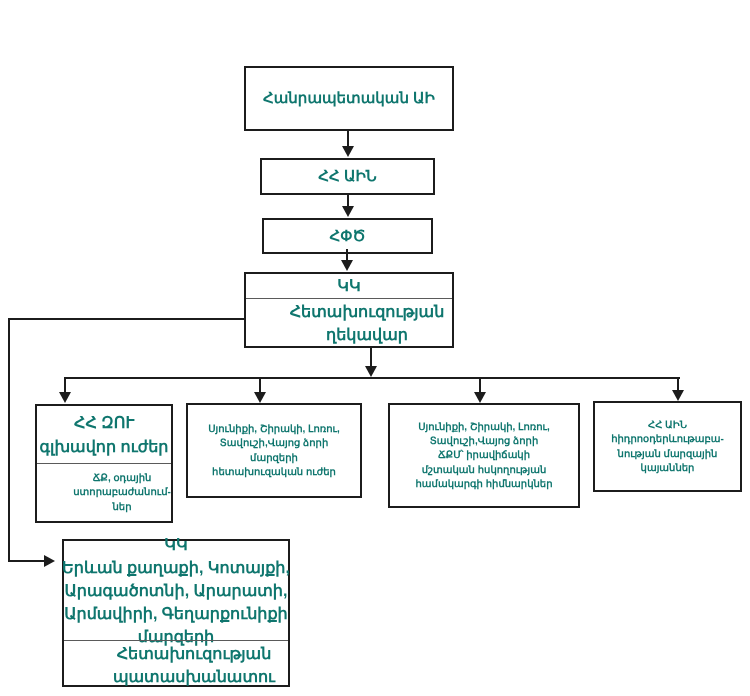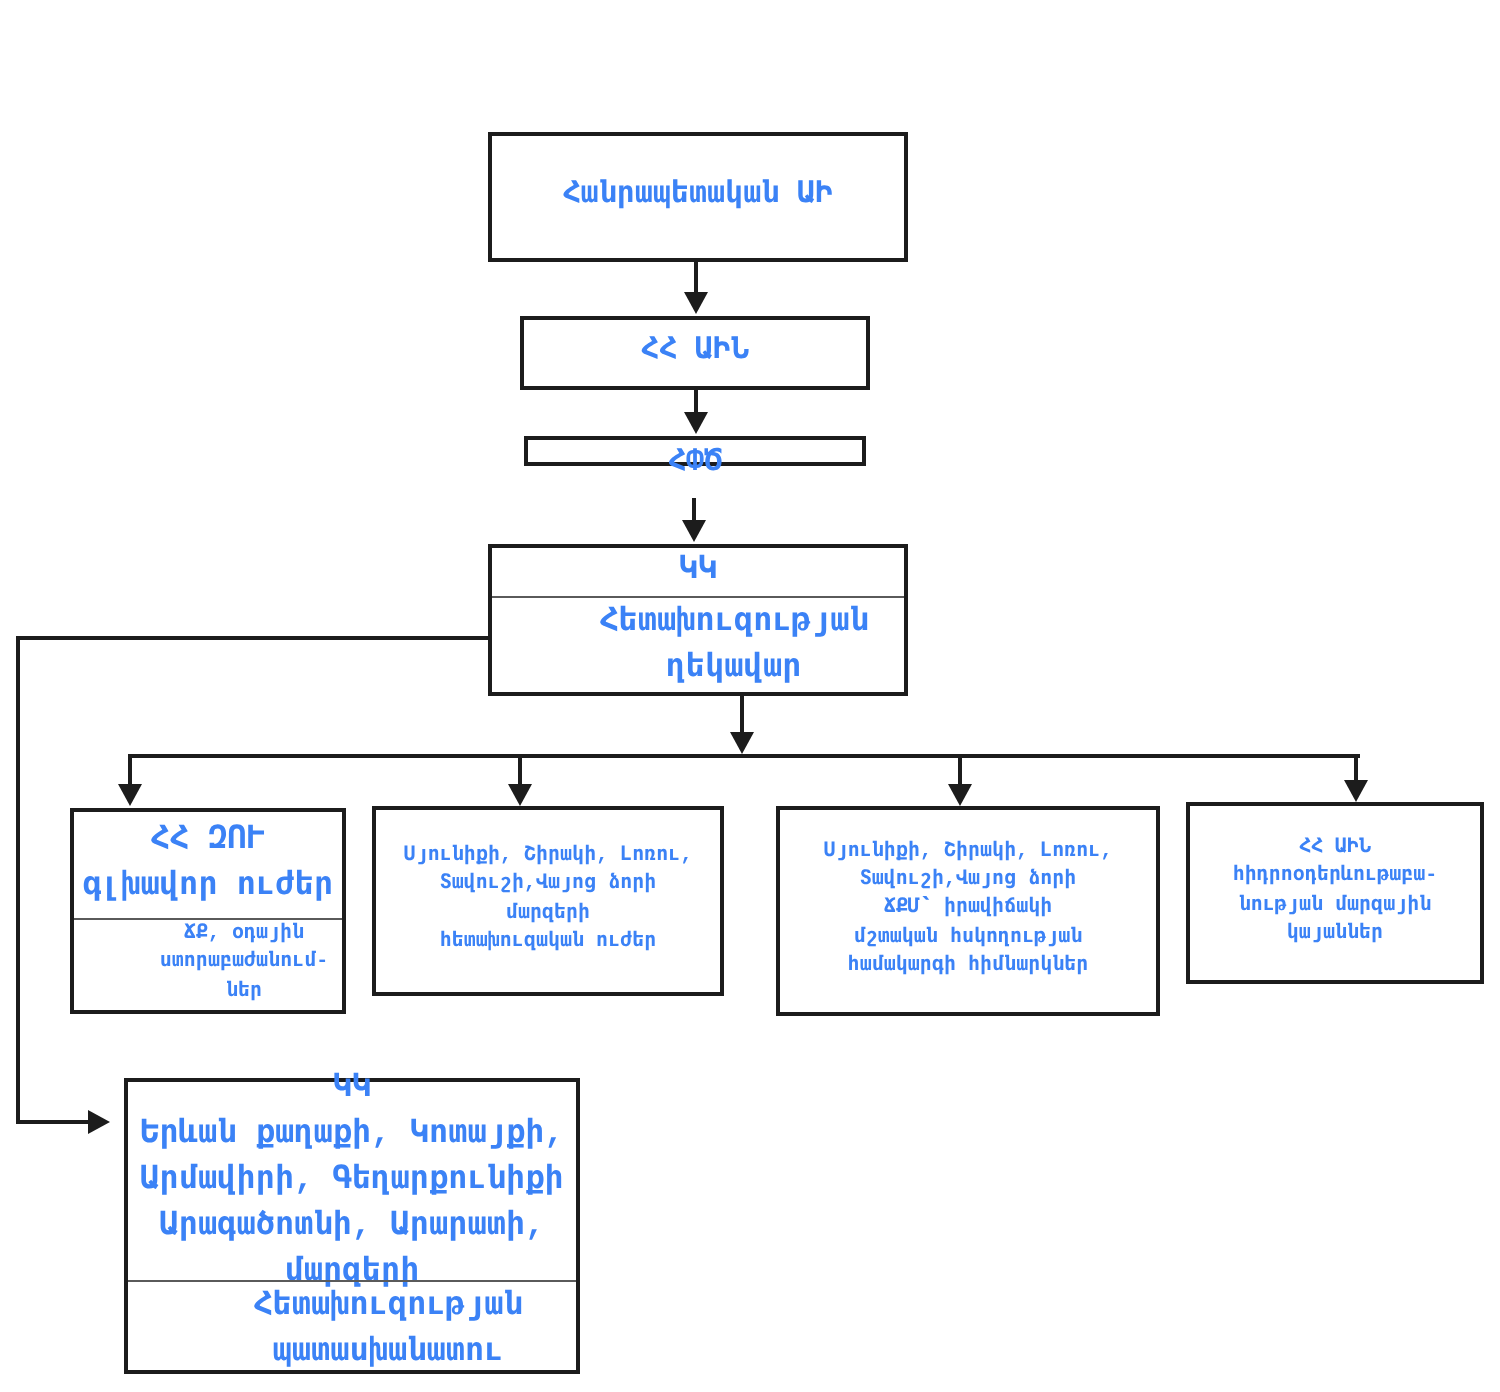--- a/index.html
+++ b/index.html
@@ -1,18 +1,18 @@
 <!DOCTYPE html>
 <html><head>
 <meta charset="utf-8">
 <style>
   html,body{margin:0;padding:0;background:#ffffff;}
   .canvas{
     position:relative;width:750px;height:696px;background:#ffffff;
-    font-family:Liberation Mono, monospace;color:#3b82f6;overflow:hidden;
+    font-family:Liberation Sans, sans-serif;color:#0f766e;overflow:hidden;
   }
   .box{
     position:absolute;border:2px solid #1c1c1c;background:#ffffff;
     box-sizing:border-box;display:flex;flex-direction:column;
   }
   .sec{
     display:flex;flex-direction:column;justify-content:center;align-items:center;
     text-align:center;padding:1px 2px;box-sizing:border-box;
   }
   .sec.grow{flex:1;}
@@ -50,21 +50,21 @@
 
   <div class="box" style="left:260px;top:158px;width:175px;height:37px;">
     <div class="sec grow">
       <div class="t fs15">ՀՀ ԱԻՆ</div>
     </div>
   </div>
 
   <div class="vstem" style="left:347px;top:195px;height:12px;"></div>
   <div class="ah-down" style="left:342px;top:206px;"></div>
 
-  <div class="box" style="left:262px;top:218px;width:171px;height:15px;">
+  <div class="box" style="left:262px;top:218px;width:171px;height:36px;">
     <div class="sec grow">
       <div class="t fs15">ՀՓԾ</div>
     </div>
   </div>
 
   <div class="vstem" style="left:346px;top:249px;height:12px;"></div>
   <div class="ah-down" style="left:341px;top:260px;"></div>
 
   <div class="box" style="left:244px;top:272px;width:210px;height:76px;">
     <div class="sec" style="height:24px;">
@@ -91,21 +91,21 @@
   <div class="ah-down" style="left:474px;top:392px;"></div>
 
   <div class="vstem" style="left:677px;top:377px;height:14px;"></div>
   <div class="ah-down" style="left:672px;top:390px;"></div>
 
   <div class="hline" style="left:8px;top:318px;width:236px;"></div>
   <div class="vstem" style="left:8px;top:318px;height:244px;"></div>
   <div class="hline" style="left:8px;top:560px;width:36px;"></div>
   <div class="ah-right" style="left:44px;top:555px;"></div>
 
-  <div class="box" style="left:35px;top:404px;width:138px;height:103px;">
+  <div class="box" style="left:35px;top:404px;width:138px;height:119px;">
     <div class="sec" style="height:57px;justify-content:center;">
       <div class="t fs13">ՀՀ ԶՈՒ</div>
       <div class="t fs13">գլխավոր ուժեր</div>
     </div>
     <div class="sec grow split">
       <div class="t fs12">ՃՔ, օդային</div>
       <div class="t fs12">ստորաբաժանում-</div>
       <div class="t fs12">ներ</div>
     </div>
   </div>
@@ -135,22 +135,22 @@
       <div class="t fs12">հիդրոօդերևութաբա-</div>
       <div class="t fs12">նության մարզային</div>
       <div class="t fs12">կայաններ</div>
     </div>
   </div>
 
   <div class="box" style="left:62px;top:539px;width:228px;height:148px;">
     <div class="sec" style="height:99px;">
       <div class="t fs13">ԿԿ</div>
       <div class="t fs13">Երևան քաղաքի, Կոտայքի,</div>
+      <div class="t fs13">Արագածոտնի, Արարատի,</div>
       <div class="t fs13">Արմավիրի, Գեղարքունիքի</div>
-      <div class="t fs13">Արագածոտնի, Արարատի,</div>
       <div class="t fs13">մարզերի</div>
     </div>
     <div class="sec grow split">
       <div class="t fs13">Հետախուզության</div>
       <div class="t fs13">պատասխանատու</div>
     </div>
   </div>
 
 </div>
 

